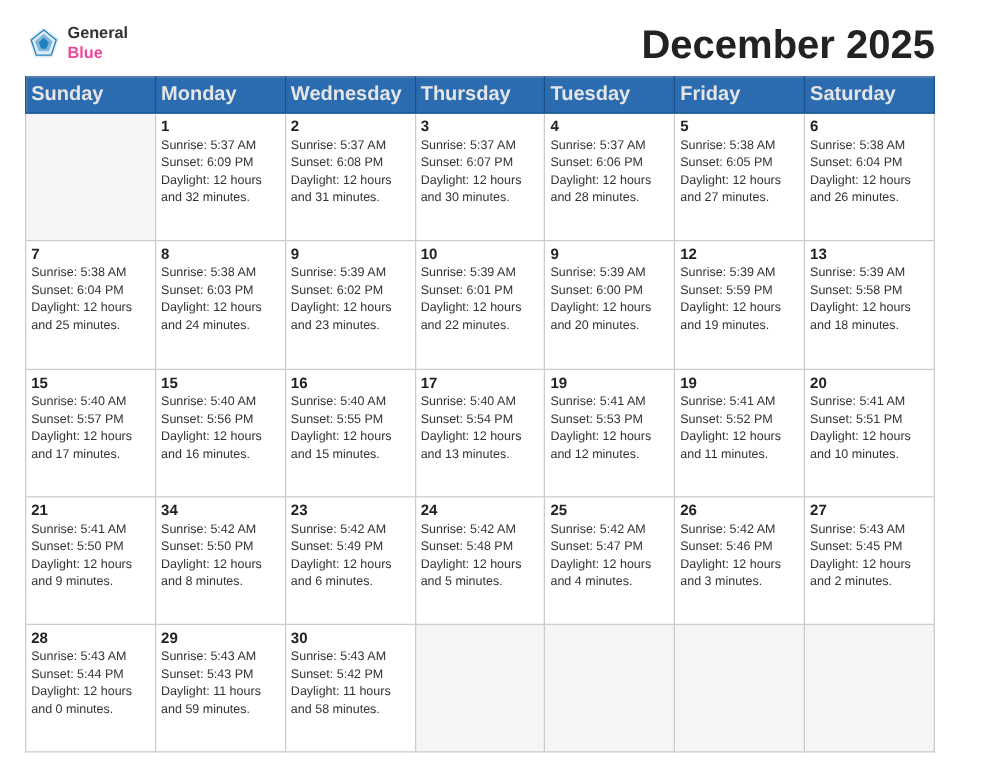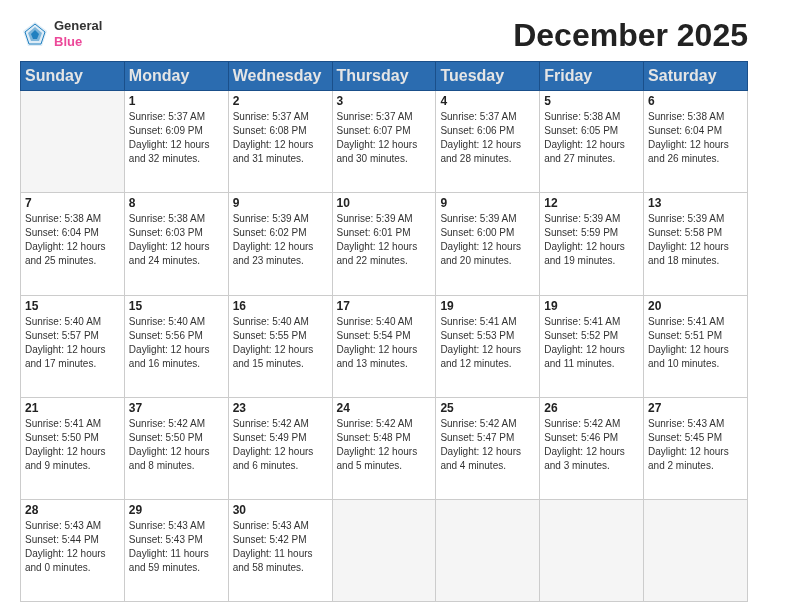--- a/index.html
+++ b/index.html
@@ -278,21 +278,21 @@
         </tr>
         <tr>
           <td>
             <span class="day-number">21</span>
             <div class="day-info" style="white-space: pre-line;">Sunrise: 5:41 AM
 Sunset: 5:50 PM
 Daylight: 12 hours
 and 9 minutes.</div>
           </td>
           <td>
-            <span class="day-number">37</span>
+            <span class="day-number">34</span>
             <div class="day-info" style="white-space: pre-line;">Sunrise: 5:42 AM
 Sunset: 5:50 PM
 Daylight: 12 hours
 and 8 minutes.</div>
           </td>
           <td>
             <span class="day-number">23</span>
             <div class="day-info" style="white-space: pre-line;">Sunrise: 5:42 AM
 Sunset: 5:49 PM
 Daylight: 12 hours

